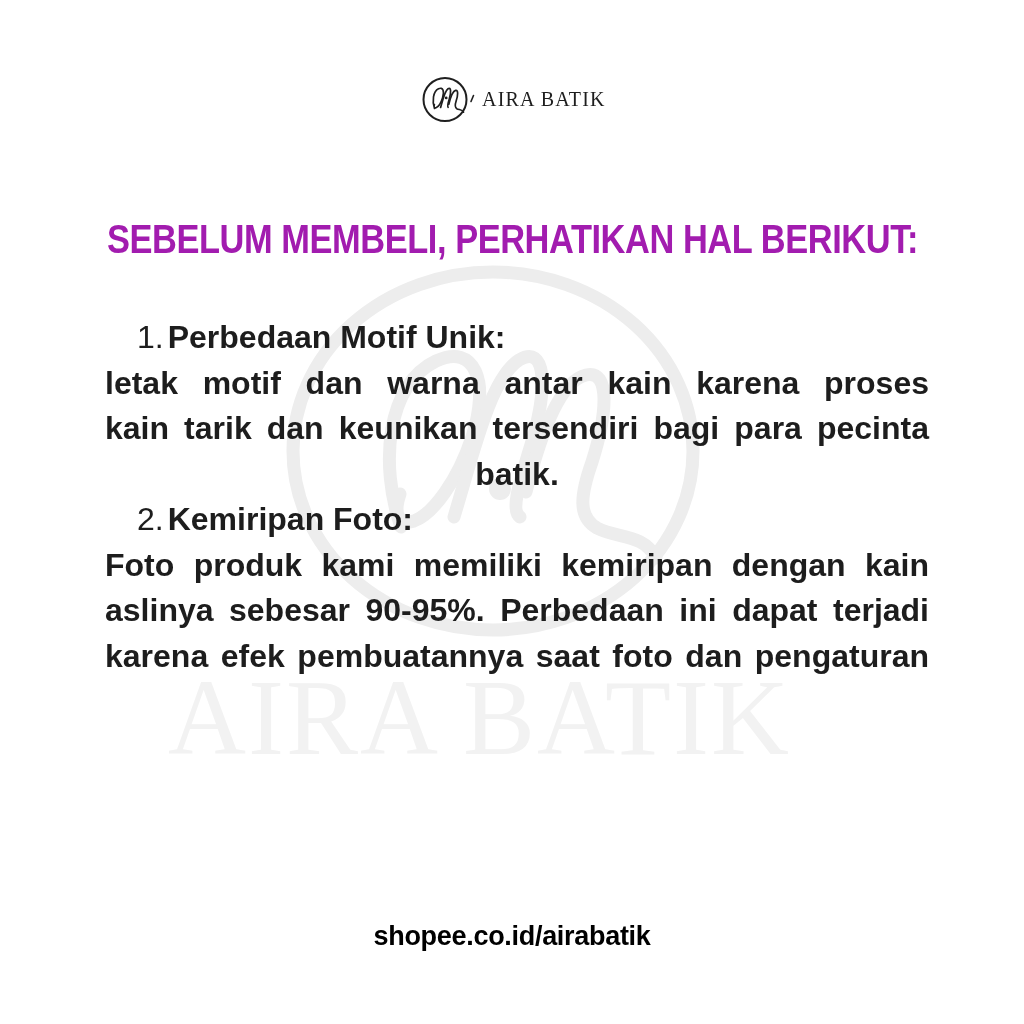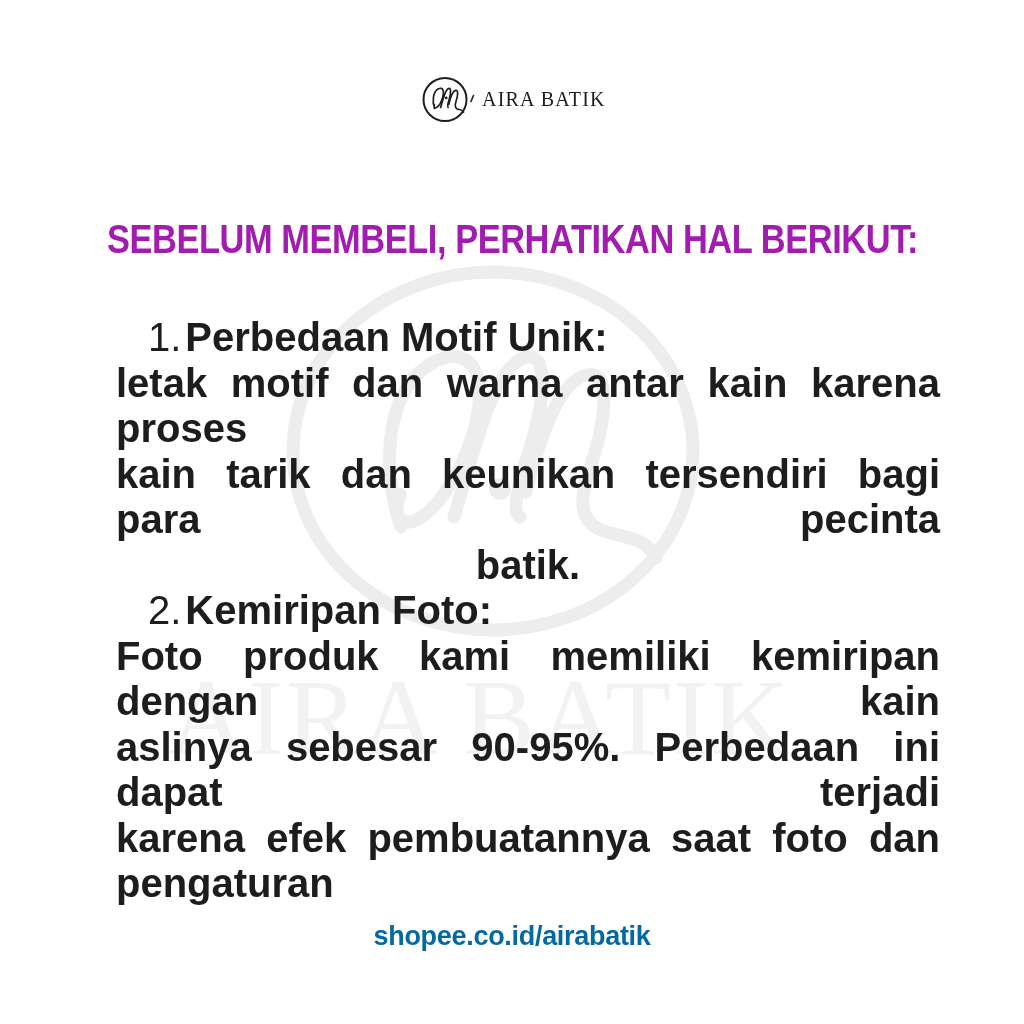--- a/index.html
+++ b/index.html
@@ -38,33 +38,33 @@
     text-align:center;white-space:nowrap;
     font-size:40px;font-weight:bold;color:#a21caf;
   }
   .heading .squeeze{
     display:inline-block;transform:scaleX(0.86);
     transform-origin:center;letter-spacing:-0.5px;
   }
 
   
   .bodyblock{
-    position:absolute;left:116px;top:315px;width:824px;z-index:2;
-    font-size:40px;line-height:45.5px;font-weight:bold;color:#1d1d1d;
+    position:absolute;left:105px;top:315px;width:824px;z-index:2;
+    font-size:32px;line-height:45.5px;font-weight:bold;color:#1d1d1d;
   }
   .line{text-align:justify;text-align-last:justify;}
   .line.plain{text-align:center;text-align-last:auto;}
   .line.item{text-align:left;text-align-last:auto;padding-left:32px;}
   .item .num{font-weight:normal;margin-right:4px;}
 
   
   .footer{
     position:absolute;top:921px;left:0;width:1024px;z-index:2;
     text-align:center;font-size:27px;font-weight:bold;
-    letter-spacing:-0.3px;color:#0369a1;
+    letter-spacing:-0.3px;color:#000000;
   }
 </style>
 </head>
 <body>
 
 <div class="page">
 
   <svg class="wm-svg" width="1024" height="1024" viewBox="0 0 1024 1024" fill="none" stroke="#ededed" stroke-width="13" stroke-linecap="round">
     <ellipse cx="493" cy="451" rx="200" ry="179"></ellipse>
     <path d="M 401,527 C 379,464 387,384 436,361 C 475,343 490,381 472,437 C 458,480 433,514 414,521 C 399,526 393,514 400,494"></path>

